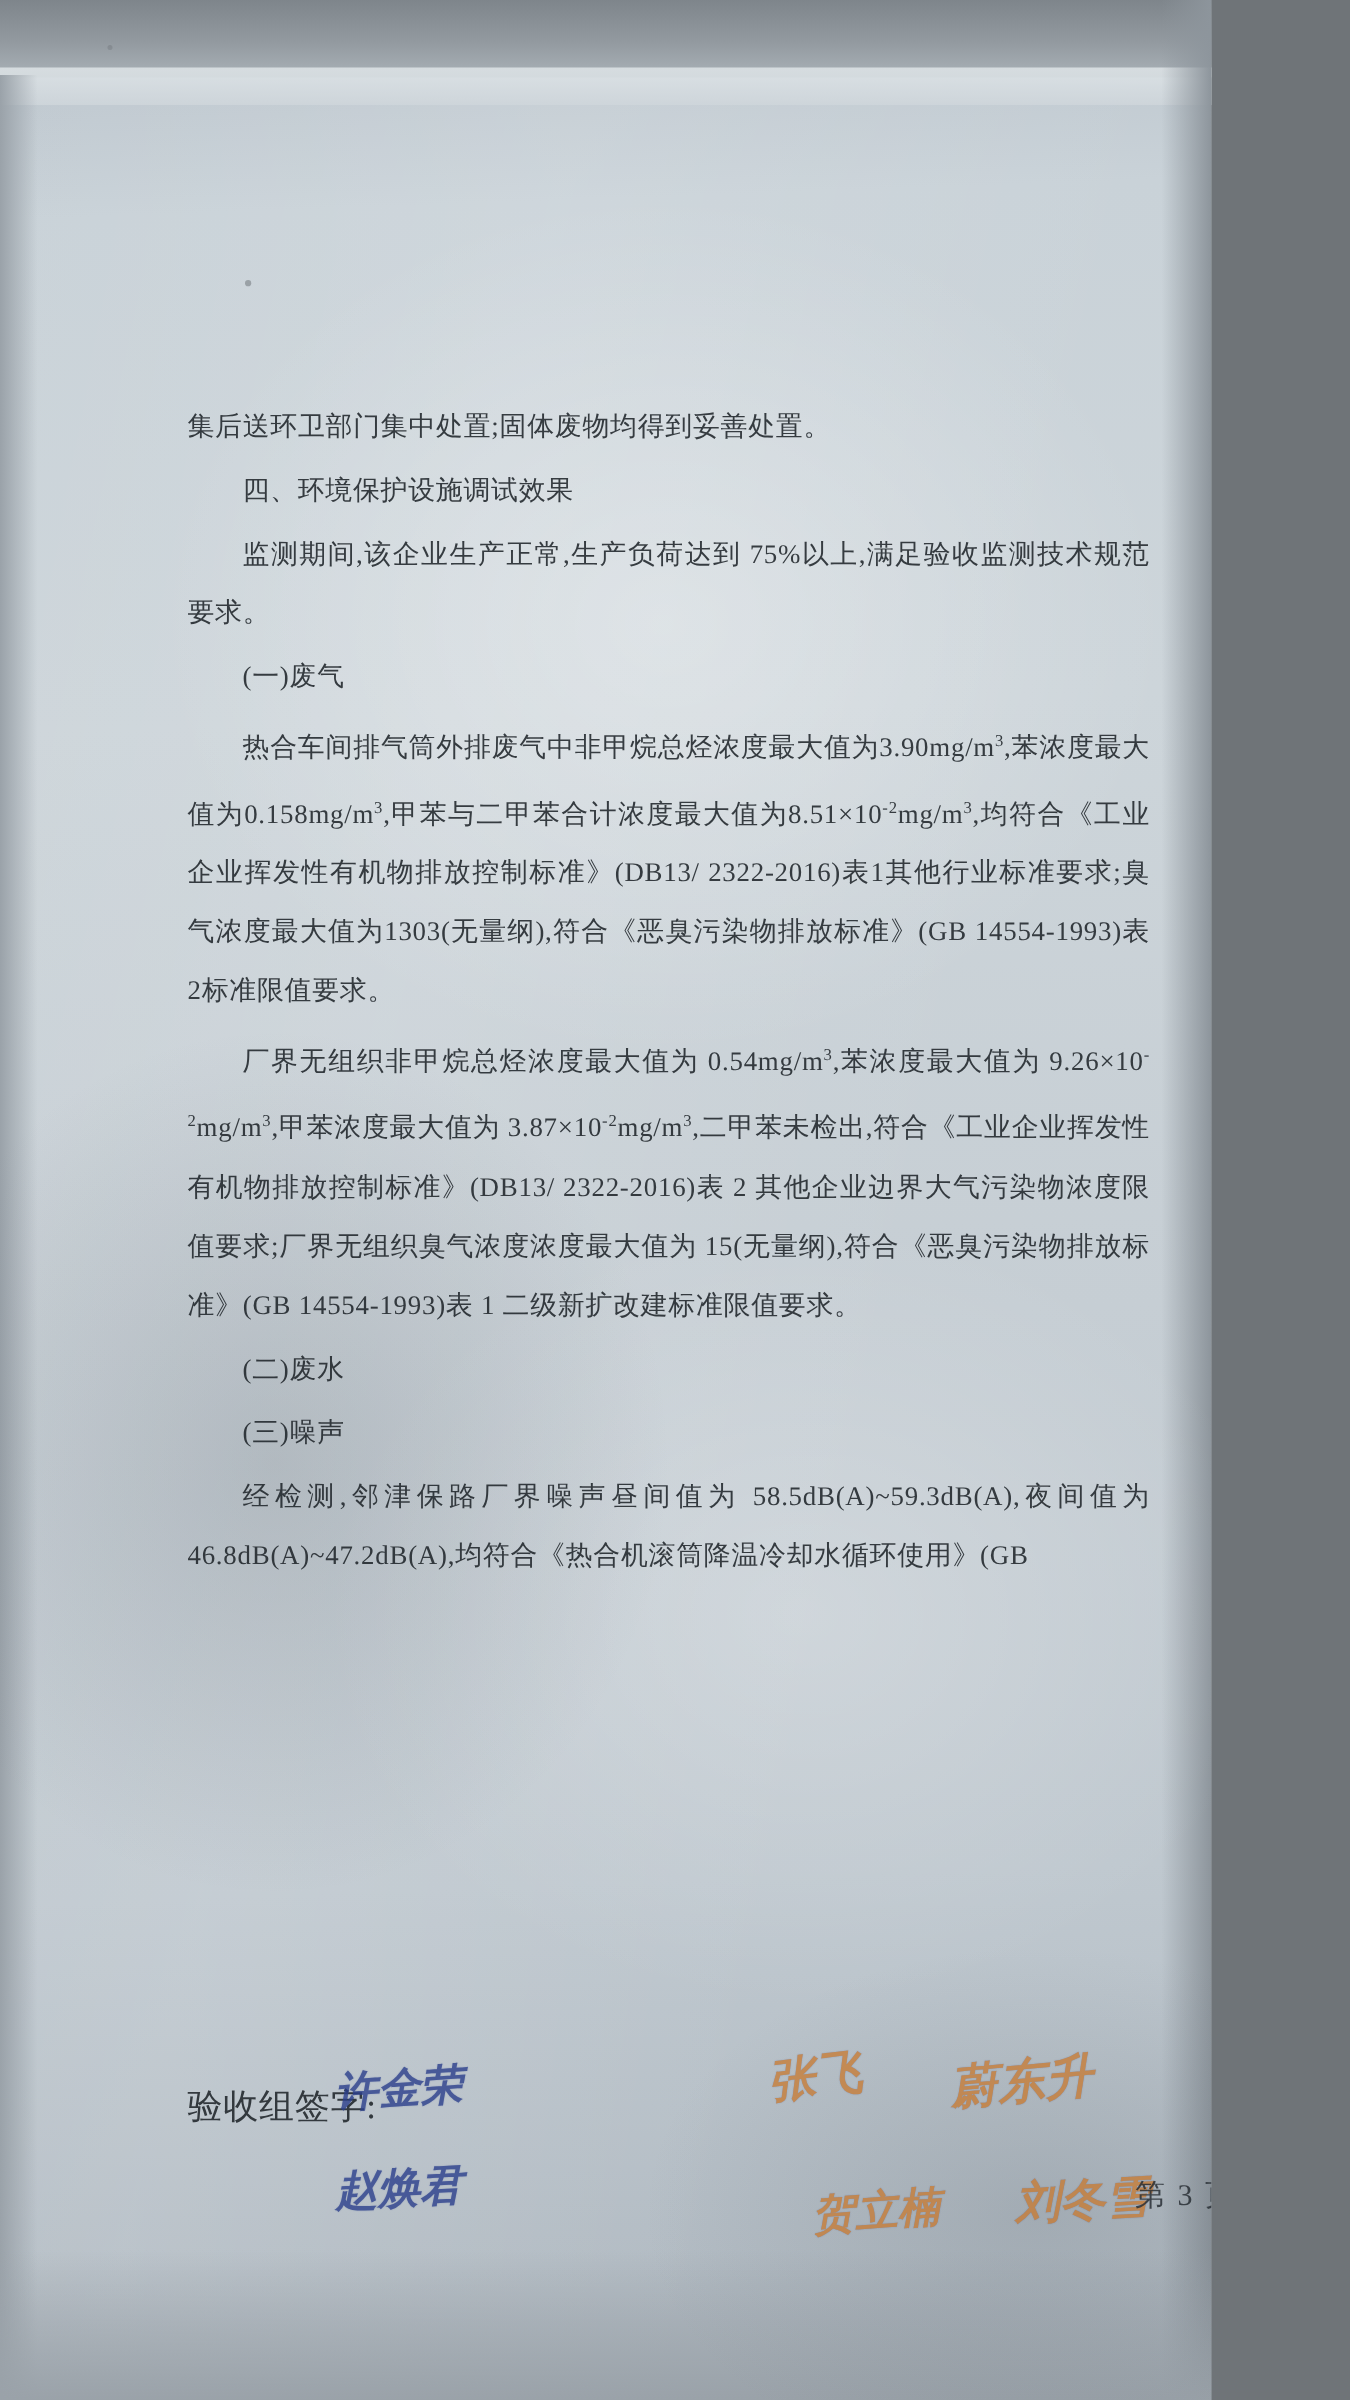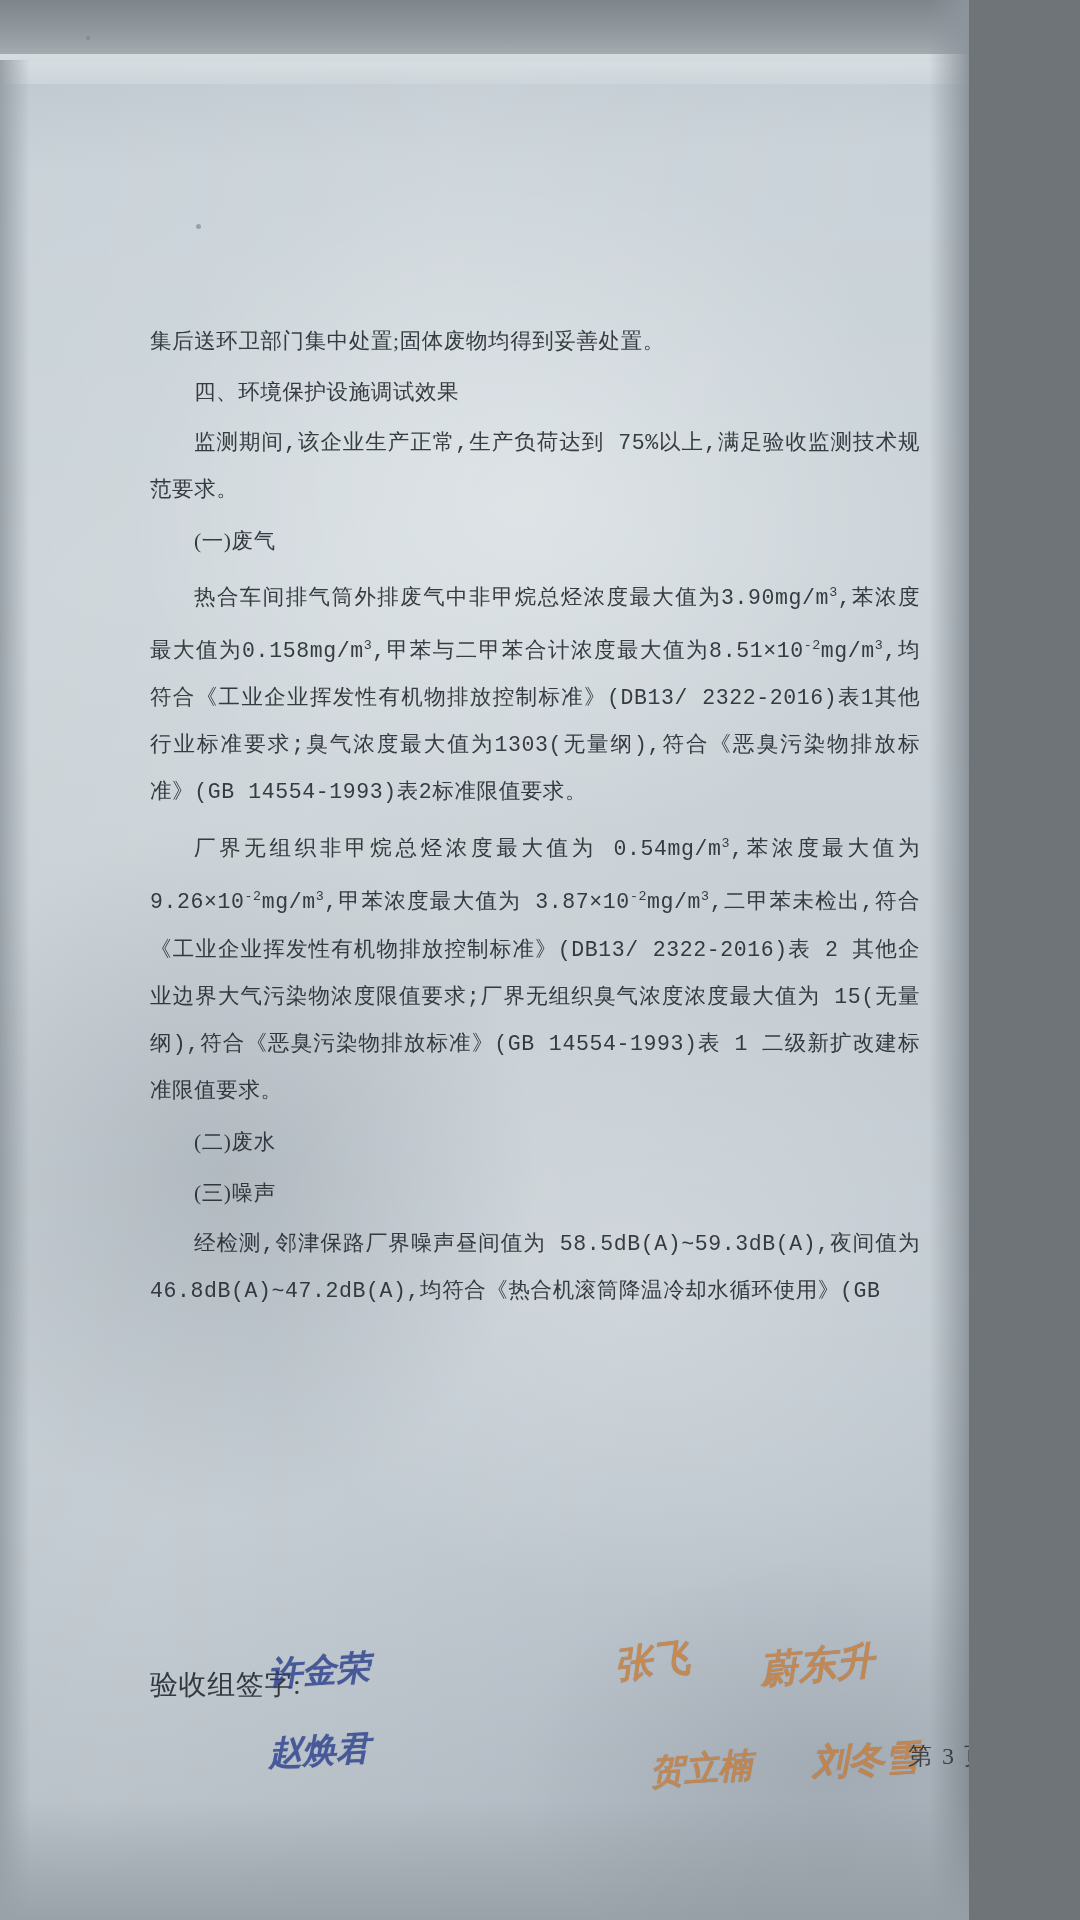--- a/index.html
+++ b/index.html
@@ -89,21 +89,21 @@
     font-size: 21.5px;
     line-height: 47px;
     letter-spacing: 0.6px;
     text-align: justify;
     opacity: 0.88;
     filter: blur(0.35px);
   }
   .page-body p {
     margin: 0 0 4px 0;
   }
-  .indent { text-indent: 44px; font-family: Liberation Mono, monospace; }
+  .indent { text-indent: 44px; }
   .hang   { text-indent: 0; }
   .heading { text-indent: 44px; font-family: Liberation Serif, serif; }
   sup { font-size: 0.62em; vertical-align: super; }
 
   
   .footer {
     position: absolute;
     left: 0;
     top: 1740px;
     width: 1080px;

